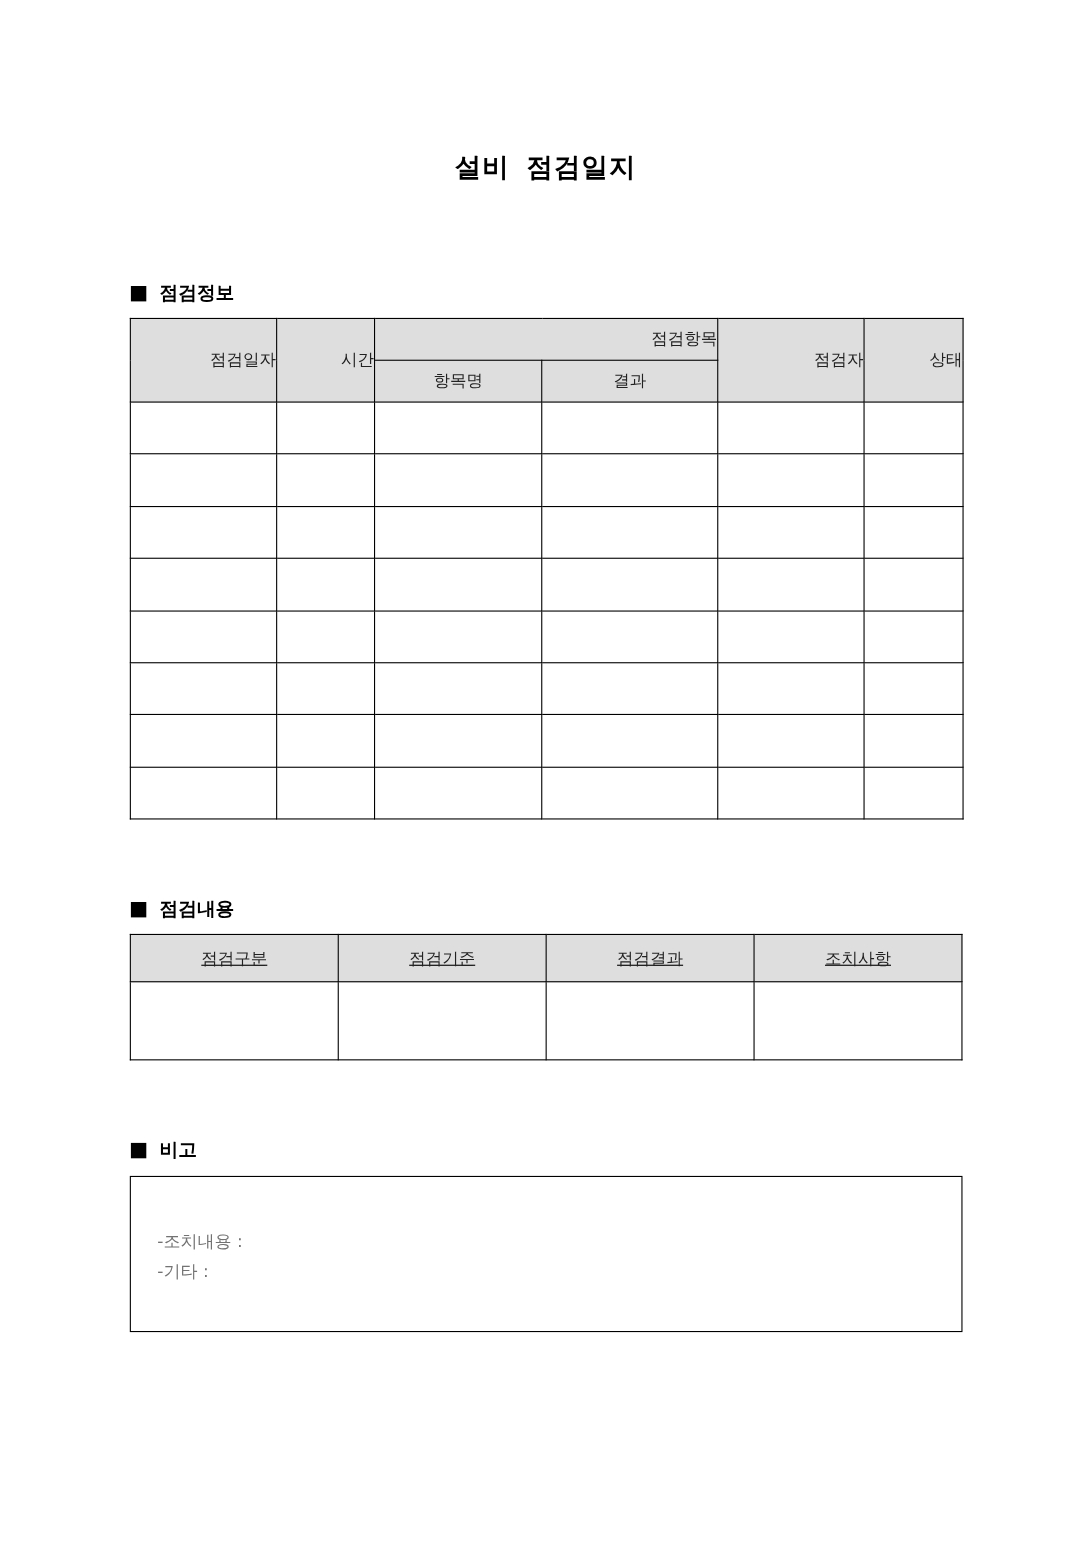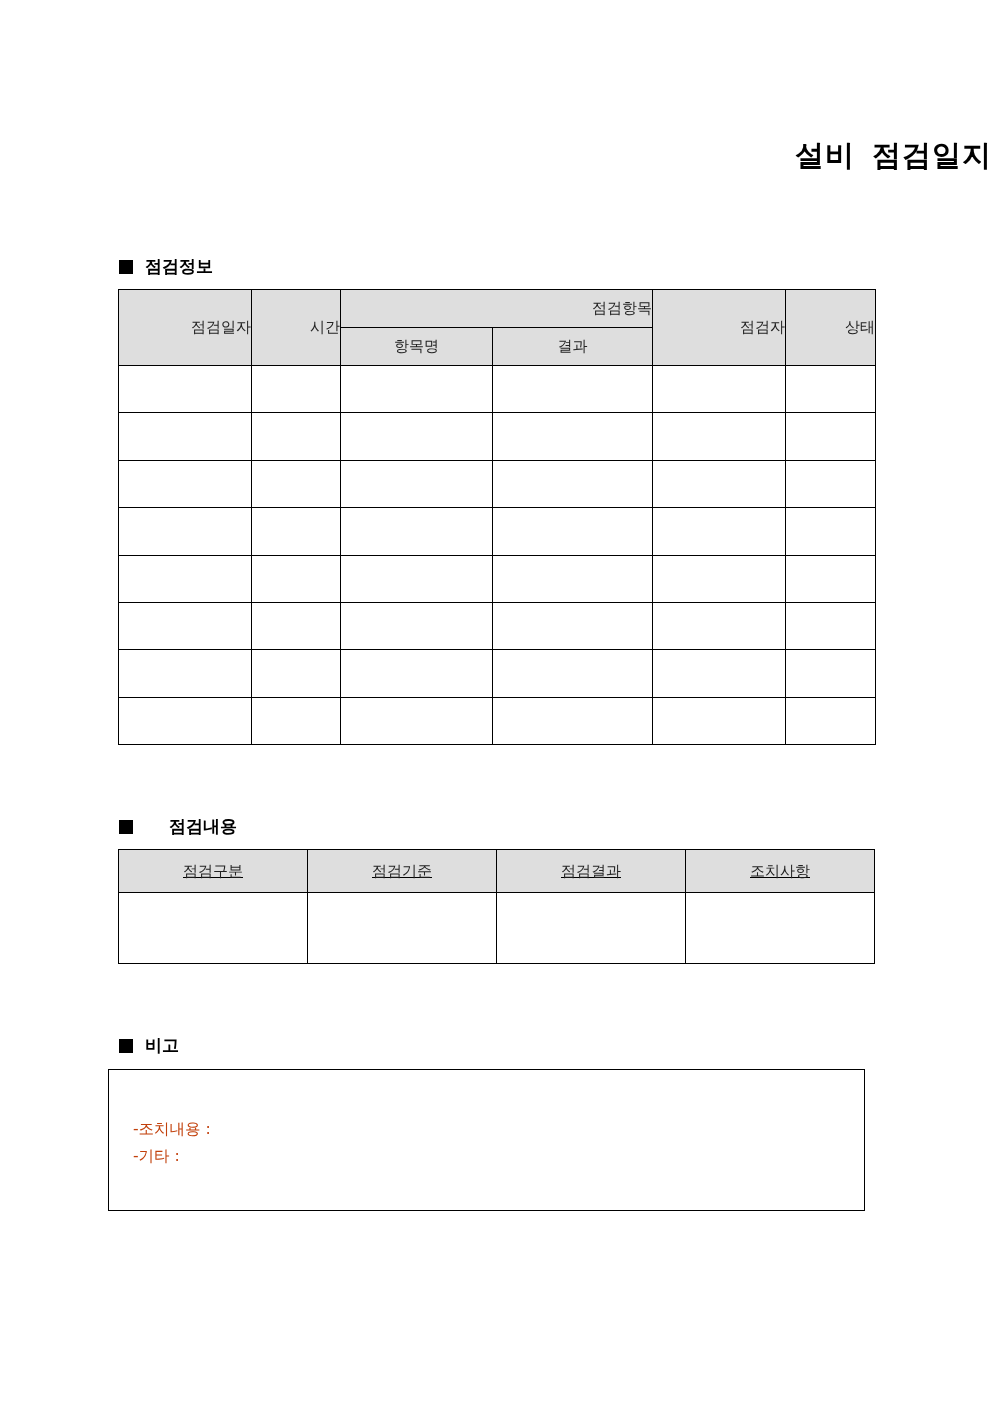--- a/index.html
+++ b/index.html
@@ -14,22 +14,22 @@
       position: relative;
       width: 992px;
       height: 1403px;
       background: #fff;
     }
     .doc-title {
       position: absolute;
       top: 136px;
       left: 0;
       width: 992px;
-      text-align: right;
-      font-size: 29px;
+      text-align: center;
+      font-size: 24px;
       font-weight: bold;
       letter-spacing: 1px;
       word-spacing: 6px;
     }
     .section-heading {
       position: absolute;
       left: 119px;
       display: flex;
       align-items: center;
       font-size: 17px;
@@ -64,28 +64,28 @@
     #info-table .hdr-row-1 th { height: 38px; text-align: right; }
     #info-table .hdr-row-2 th { height: 38px; }
     #info-table tbody td { height: 47.4px; }
 
     #content-table { top: 849px; height: 114px; text-decoration: underline; }
     #content-table thead th { height: 43px; }
     #content-table tbody td { height: 71px; }
 
     .remarks-box {
       position: absolute;
-      left: 108px;
+      left: 118px;
       top: 1069px;
       width: 757px;
       height: 142px;
       border: 1.5px solid #000;
       padding: 46px 24px 0 24px;
       font-size: 15.5px;
-      color: #c2410c;
+      color: #737373;
       line-height: 27px;
     }
   </style>
 </head>
 <body>
 
 <div class="page">
 
   <h1 class="doc-title">설비 점검일지</h1>
 
@@ -177,21 +177,21 @@
         <td></td>
         <td></td>
         <td></td>
         <td></td>
         <td></td>
         <td></td>
       </tr>
     </tbody>
   </table>
 
-  <div class="section-heading" style="top:815px;gap:24px;">
+  <div class="section-heading" style="top:815px;">
     <span class="square"></span>
     <span>점검내용</span>
   </div>
 
   <table class="grid" id="content-table">
     <colgroup>
       <col style="width:25%">
       <col style="width:25%">
       <col style="width:25%">
       <col style="width:25%">

